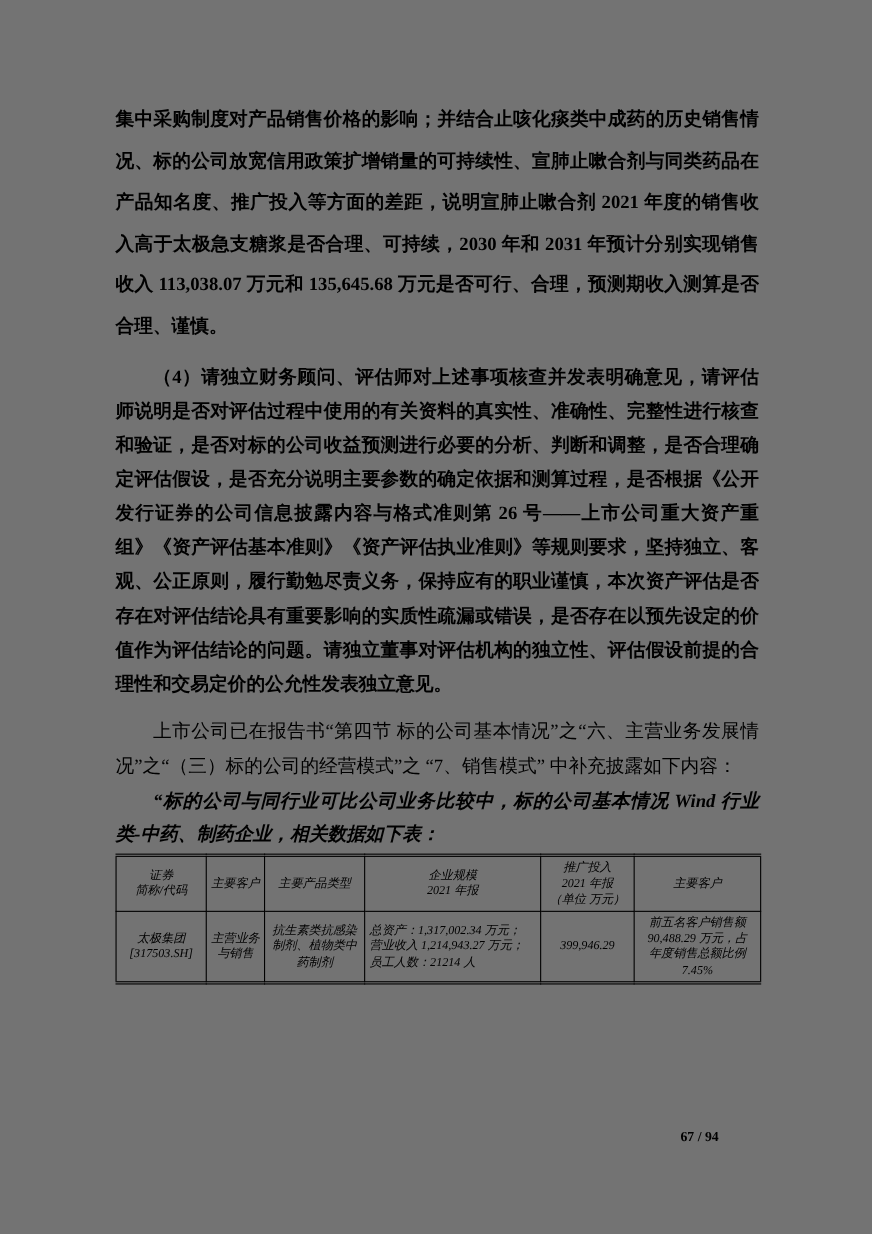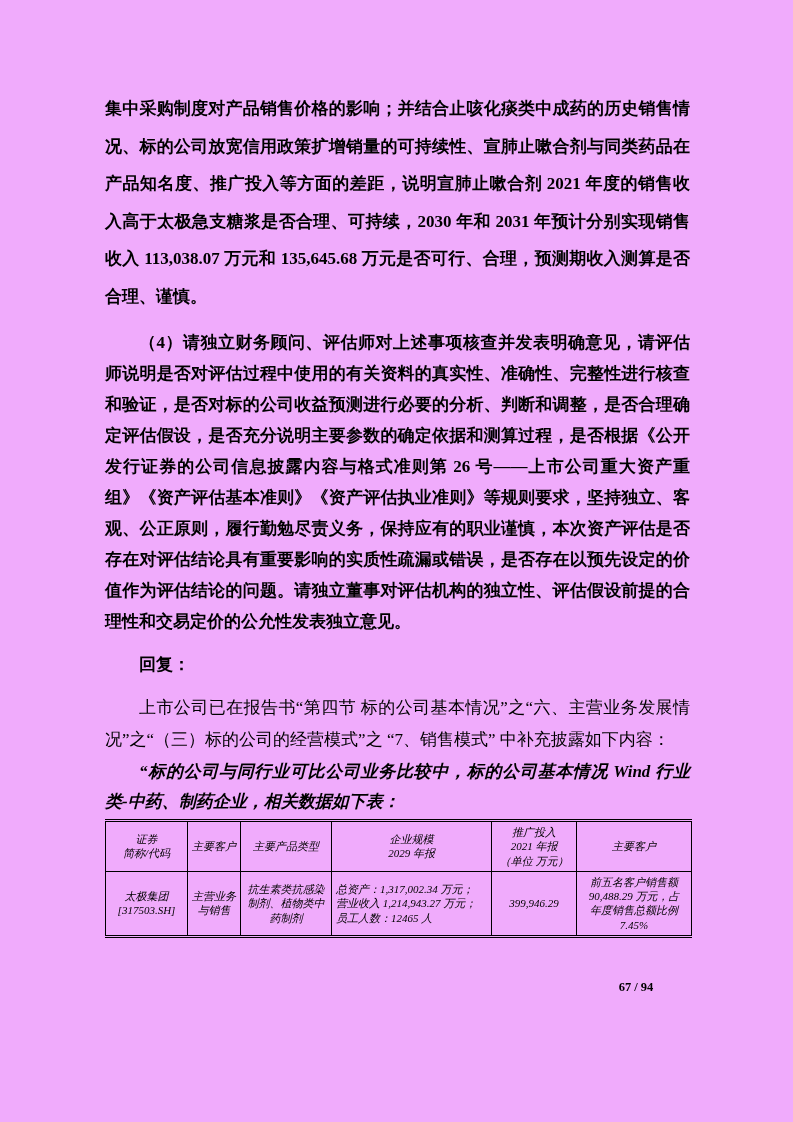--- a/index.html
+++ b/index.html
@@ -1,20 +1,20 @@
 <!DOCTYPE html>
 <html><head>
 <meta charset="utf-8">
 <style>
   html, body { margin: 0; padding: 0; background: #ffffff; }
   .page {
     position: relative;
     width: 793px;
     height: 1122px;
-    background: #f0abfc;
+    background: #737373;
     color: #000000;
     font-family: "Liberation Serif", serif;
     overflow: hidden;
   }
   .content {
     position: absolute;
     left: 105px;
     top: 90px;
     width: 585px;
   }
@@ -48,74 +48,73 @@
     padding: 3px 4px;
     text-align: center;
     vertical-align: middle;
     white-space: pre-line;
     font-weight: 400;
     word-break: break-all;
   }
   .cmp-table td.left { text-align: left; }
   .page-num {
     position: absolute;
-    top: 980px;
+    top: 1026px;
     left: 560px;
     width: 152px;
     text-align: center;
     font-size: 12.5px;
     font-weight: 700;
   }
 </style>
 </head>
 <body>
 
 <div class="page">
   <div class="content">
     <p class="p1 bold">集中采购制度对产品销售价格的影响；并结合止咳化痰类中成药的历史销售情况、标的公司放宽信用政策扩增销量的可持续性、宣肺止嗽合剂与同类药品在产品知名度、推广投入等方面的差距，说明宣肺止嗽合剂 2021 年度的销售收入高于太极急支糖浆是否合理、可持续，2030 年和 2031 年预计分别实现销售收入 113,038.07 万元和 135,645.68 万元是否可行、合理，预测期收入测算是否合理、谨慎。</p>
     <p class="p2 bold indent">（4）请独立财务顾问、评估师对上述事项核查并发表明确意见，请评估师说明是否对评估过程中使用的有关资料的真实性、准确性、完整性进行核查和验证，是否对标的公司收益预测进行必要的分析、判断和调整，是否合理确定评估假设，是否充分说明主要参数的确定依据和测算过程，是否根据《公开发行证券的公司信息披露内容与格式准则第 26 号——上市公司重大资产重组》《资产评估基本准则》《资产评估执业准则》等规则要求，坚持独立、客观、公正原则，履行勤勉尽责义务，保持应有的职业谨慎，本次资产评估是否存在对评估结论具有重要影响的实质性疏漏或错误，是否存在以预先设定的价值作为评估结论的问题。请独立董事对评估机构的独立性、评估假设前提的合理性和交易定价的公允性发表独立意见。</p>
-    <p class="p3 bold indent">回复：</p>
     <p class="p5 indent">上市公司已在报告书“第四节 标的公司基本情况”之“六、主营业务发展情况”之“（三）标的公司的经营模式”之 “7、销售模式” 中补充披露如下内容：</p>
     <p class="p6 indent">“标的公司与同行业可比公司业务比较中，标的公司基本情况 Wind 行业类-中药、制药企业，相关数据如下表：</p>
 
     <table class="cmp-table">
       <colgroup>
         <col style="width:82px">
         <col style="width:53px">
         <col style="width:91px">
         <col style="width:160px">
         <col style="width:85px">
         <col style="width:115px">
       </colgroup>
       <thead>
         <tr>
           <th>证券
 简称/代码</th>
           <th>主要客户</th>
           <th>主要产品类型</th>
           <th>企业规模
-2029 年报</th>
+2021 年报</th>
           <th>推广投入
 2021 年报
 （单位 万元）</th>
           <th>主要客户</th>
         </tr>
       </thead>
       <tbody>
         <tr>
           <td>太极集团
 [317503.SH]</td>
           <td>主营业务
 与销售</td>
           <td>抗生素类抗感染
 制剂、植物类中
 药制剂</td>
           <td class="left">总资产：1,317,002.34 万元；
 营业收入 1,214,943.27 万元；
-员工人数：12465 人</td>
+员工人数：21214 人</td>
           <td>399,946.29</td>
           <td>前五名客户销售额
 90,488.29 万元，占
 年度销售总额比例
 7.45%</td>
         </tr>
       </tbody>
     </table>
   </div>
 

